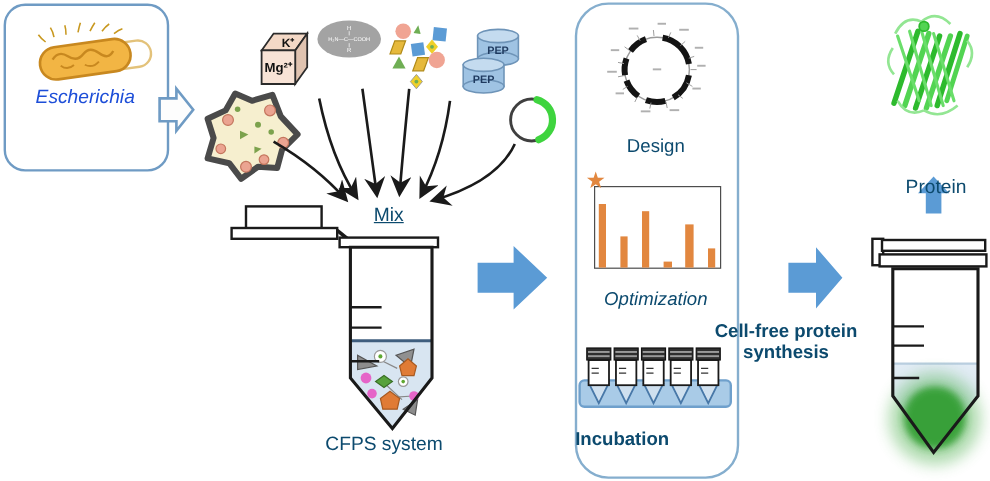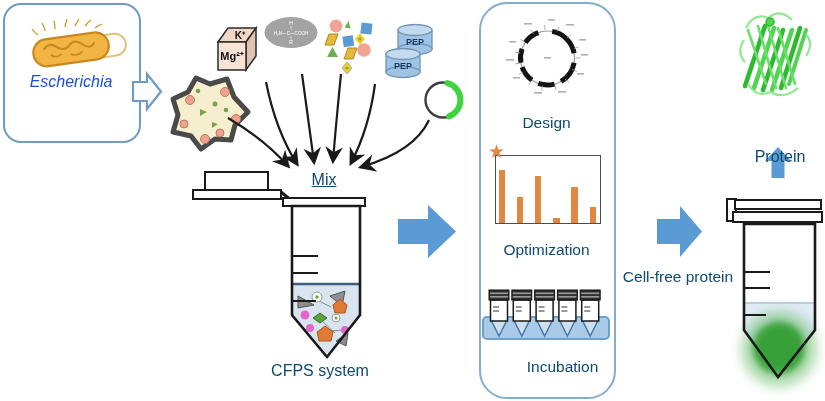--- a/index.html
+++ b/index.html
@@ -330,19 +330,20 @@
       <div class="bar" style="left: 38.9px; height: 47px; background: rgb(226, 135, 63);"></div>
       <div class="bar" style="left: 57.1px; height: 5px; background: rgb(226, 135, 63);"></div>
       <div class="bar" style="left: 75.3px; height: 36px; background: rgb(226, 135, 63);"></div>
       <div class="bar" style="left: 93.5px; height: 16px; background: rgb(226, 135, 63);"></div>
     </div>
   <div class="abs" id="opt-star">★</div>
 
   <div class="lbl" style="left:300px;top:171px;width:48px;font-size:16px;text-decoration:underline;">Mix</div>
   <div class="lbl" style="left:255px;top:362px;width:130px;font-size:16px;">CFPS system</div>
   <div class="lbl" style="left:480px;top:114px;width:133px;">Design</div>
-  <div class="lbl" style="left:480px;top:241px;width:133px;">Optimization</div>
-  <div class="lbl" style="left:500px;top:358px;width:125px;">Incubation</div>
-  <div class="lbl" style="left:612px;top:268px;width:132px;">
+  <div class="lbl" style="left:480px;top:241px;width:133px;font-style:italic;">Optimization</div>
+  <div class="lbl" style="left:456px;top:358px;width:125px;font-weight:bold;">Incubation</div>
+  <div class="lbl" style="left:589px;top:268px;width:132px;font-weight:bold;">
     <div>Cell-free protein</div>
+    <div>synthesis</div>
   </div>
   <div class="lbl" style="left:740px;top:112px;width:80px;font-size:16px;margin-top:36px;">Protein</div>
 </div>
 
 </body></html>

